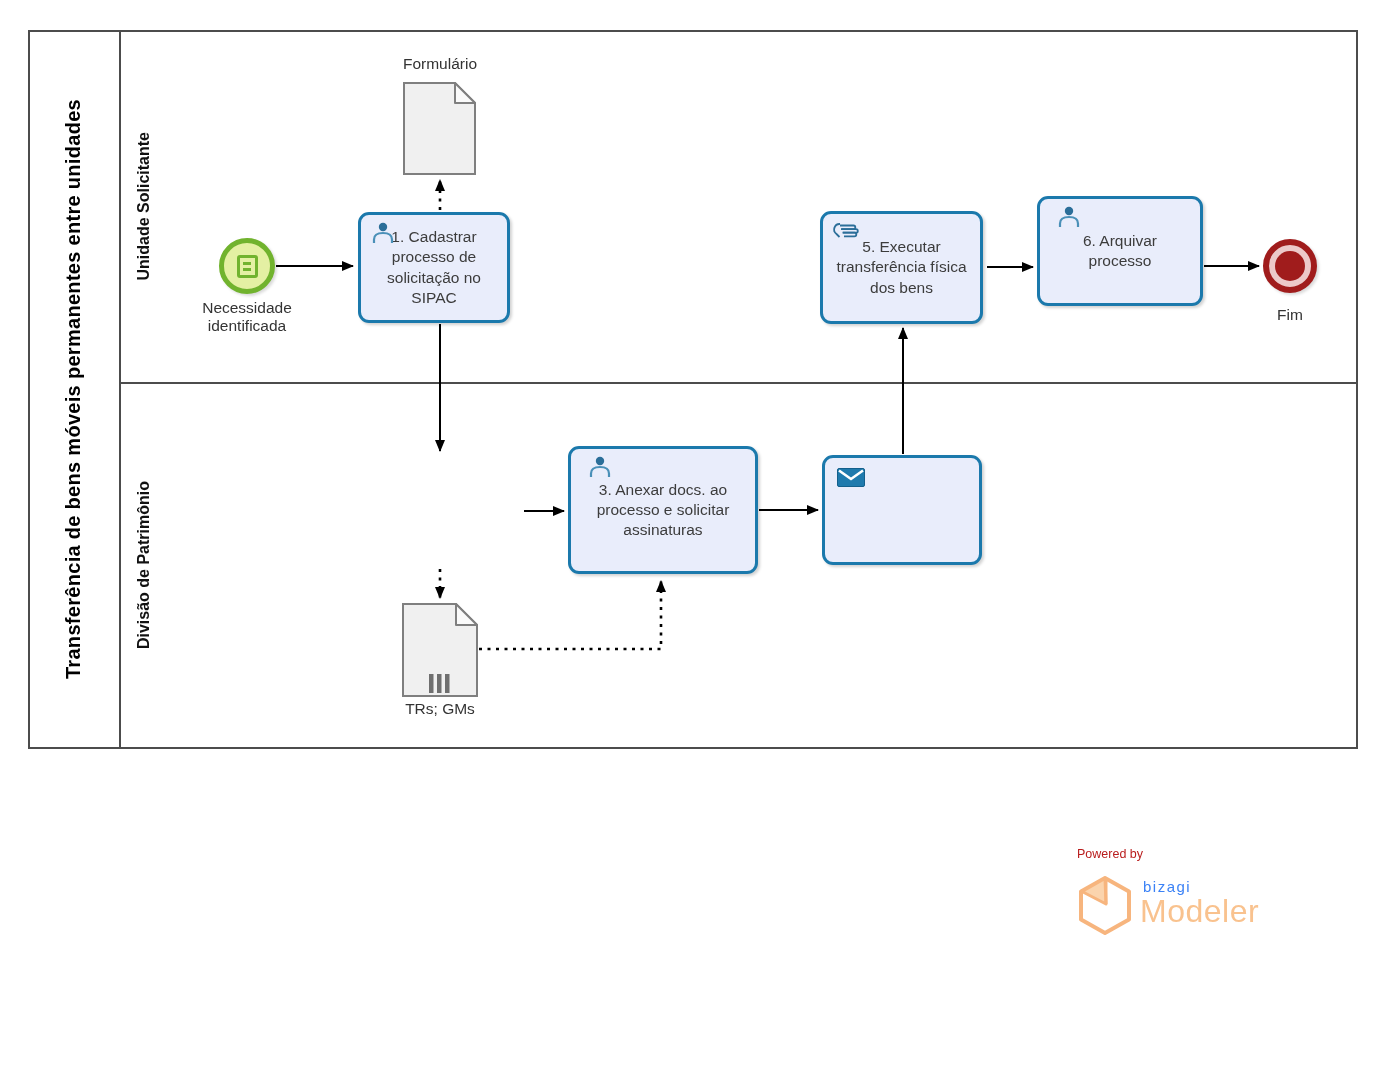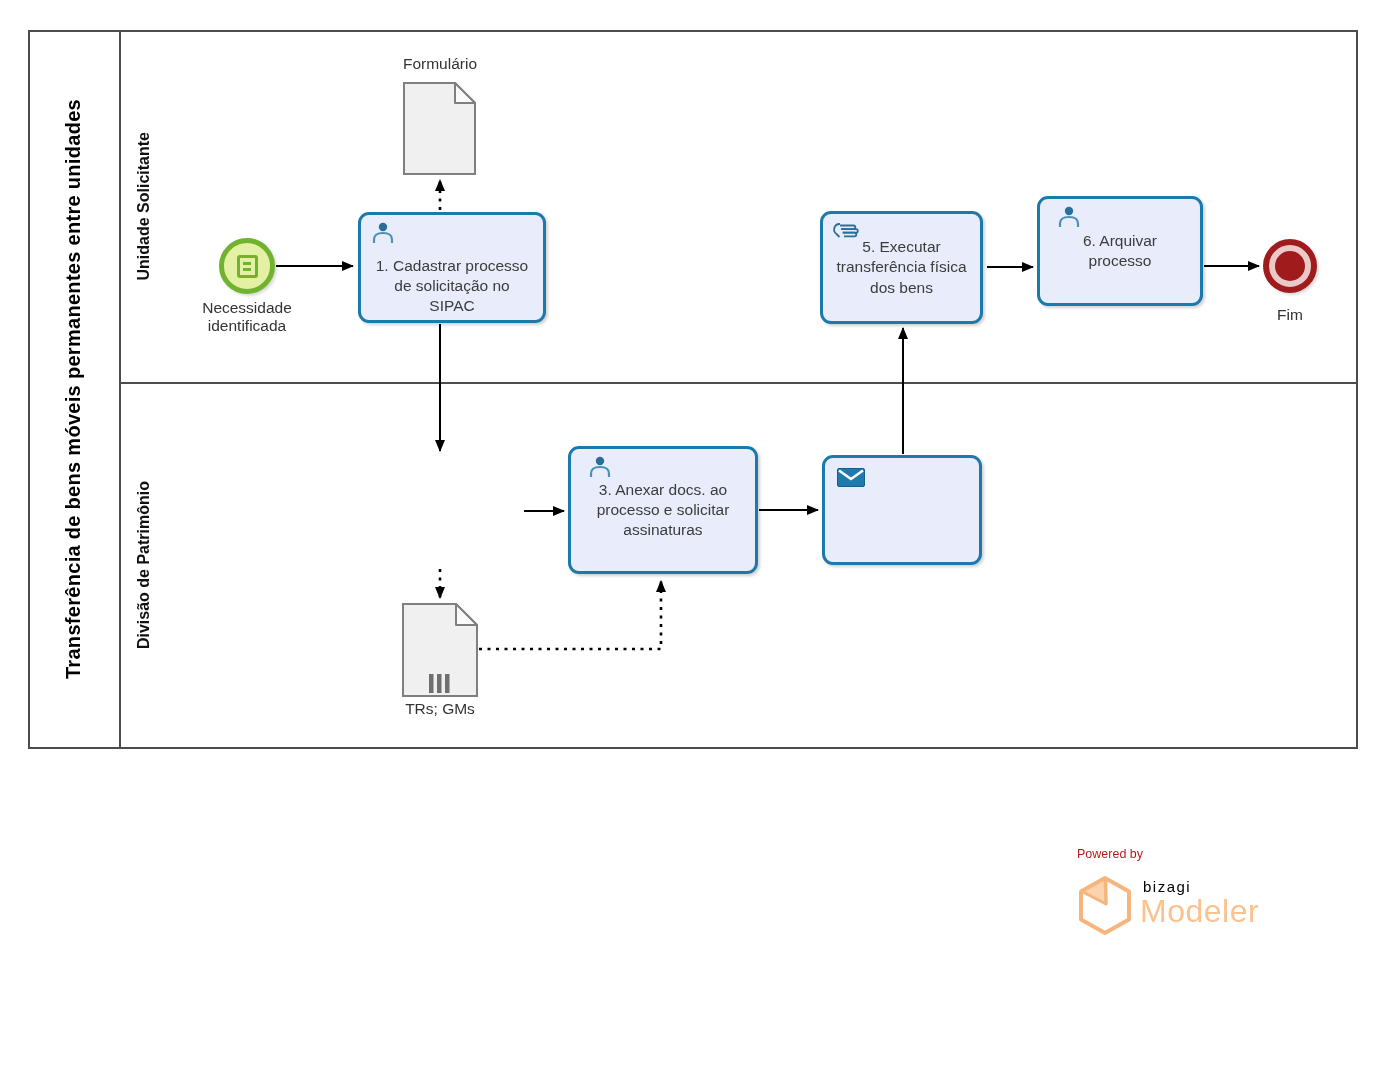--- a/index.html
+++ b/index.html
@@ -33,21 +33,21 @@
   .start-icon{width:21px;height:23px;border:3px solid #71b32e;border-radius:3px;box-sizing:border-box;
     display:flex;flex-direction:column;align-items:center;justify-content:center;gap:3px;}
   .start-icon i{display:block;width:8px;height:3px;background:#71b32e;}
   .end-event{left:1263px;top:239px;width:54px;height:54px;border-radius:50%;
     background:#ecc9c9;border:6px solid #a01c1c;box-sizing:border-box;
     display:flex;align-items:center;justify-content:center;box-shadow:2px 2px 3px rgba(0,0,0,0.15);}
   .end-core{width:30px;height:30px;border-radius:50%;background:#a01c1c;}
   .shape-label{font-size:15.5px;color:#333;text-align:center;}
   
   .powered-by{font-size:12.5px;color:#b91c1c;}
-  .brand-bizagi{font-size:15px;color:#000000;letter-spacing:1.5px;}
+  .brand-bizagi{font-size:15px;color:#3b82f6;letter-spacing:1.5px;}
   .brand-modeler{font-size:32px;color:#f9c28e;letter-spacing:.5px;}
   svg{display:block;}
   .connectors{left:0;top:0;pointer-events:none;}
 </style>
 </head>
 <body>
 
 <div class="canvas">
 
   <div class="abs pool-outline"></div>
@@ -89,21 +89,21 @@
       </span>
   </div>
   <div class="abs shape-label" style="left:177px;top:299px;width:140px;">Necessidade identificada</div>
 
   <svg class="abs" style="left:403px;top:82px;" width="74" height="94" viewBox="0 0 74 94">
     <path d="M1,1 H52 L72,21 V92 H1 Z" fill="#f0f0f0" stroke="#7f7f7f" stroke-width="2"></path>
     <path d="M52,1 V21 H72 Z" fill="#fafafa" stroke="#7f7f7f" stroke-width="2" stroke-linejoin="round"></path>
   </svg>
   <div class="abs shape-label" style="left:375px;top:55px;width:130px;">Formulário</div>
 
-  <div class="abs task" style="left:358px;top:212px;width:188px;height:111px;align-items:flex-end;">
+  <div class="abs task" style="left:358px;top:212px;width:152px;height:111px;">
     <svg class="ticon" width="26" height="22" viewBox="0 0 26 22">
       <circle cx="13" cy="5" r="4.2" fill="#2b6e99"></circle>
       <path d="M4,21 v-3.5 c0,-4.5 3.5,-6.5 9,-6.5 s9,2 9,6.5 V21" fill="none" stroke="#4a90b8" stroke-width="2.2"></path>
     </svg>
     <span class="tlabel">1. Cadastrar processo de solicitação no SIPAC</span>
   </div>
 
   <div class="abs task" style="left:820px;top:211px;width:163px;height:113px;">
     <svg class="ticon" width="28" height="21" viewBox="0 0 28 21">
       <path d="M8,3 a5.5,5.5 0 0 0 -3.5,10 l3,3" fill="none" stroke="#2b6e99" stroke-width="1.8"></path>

